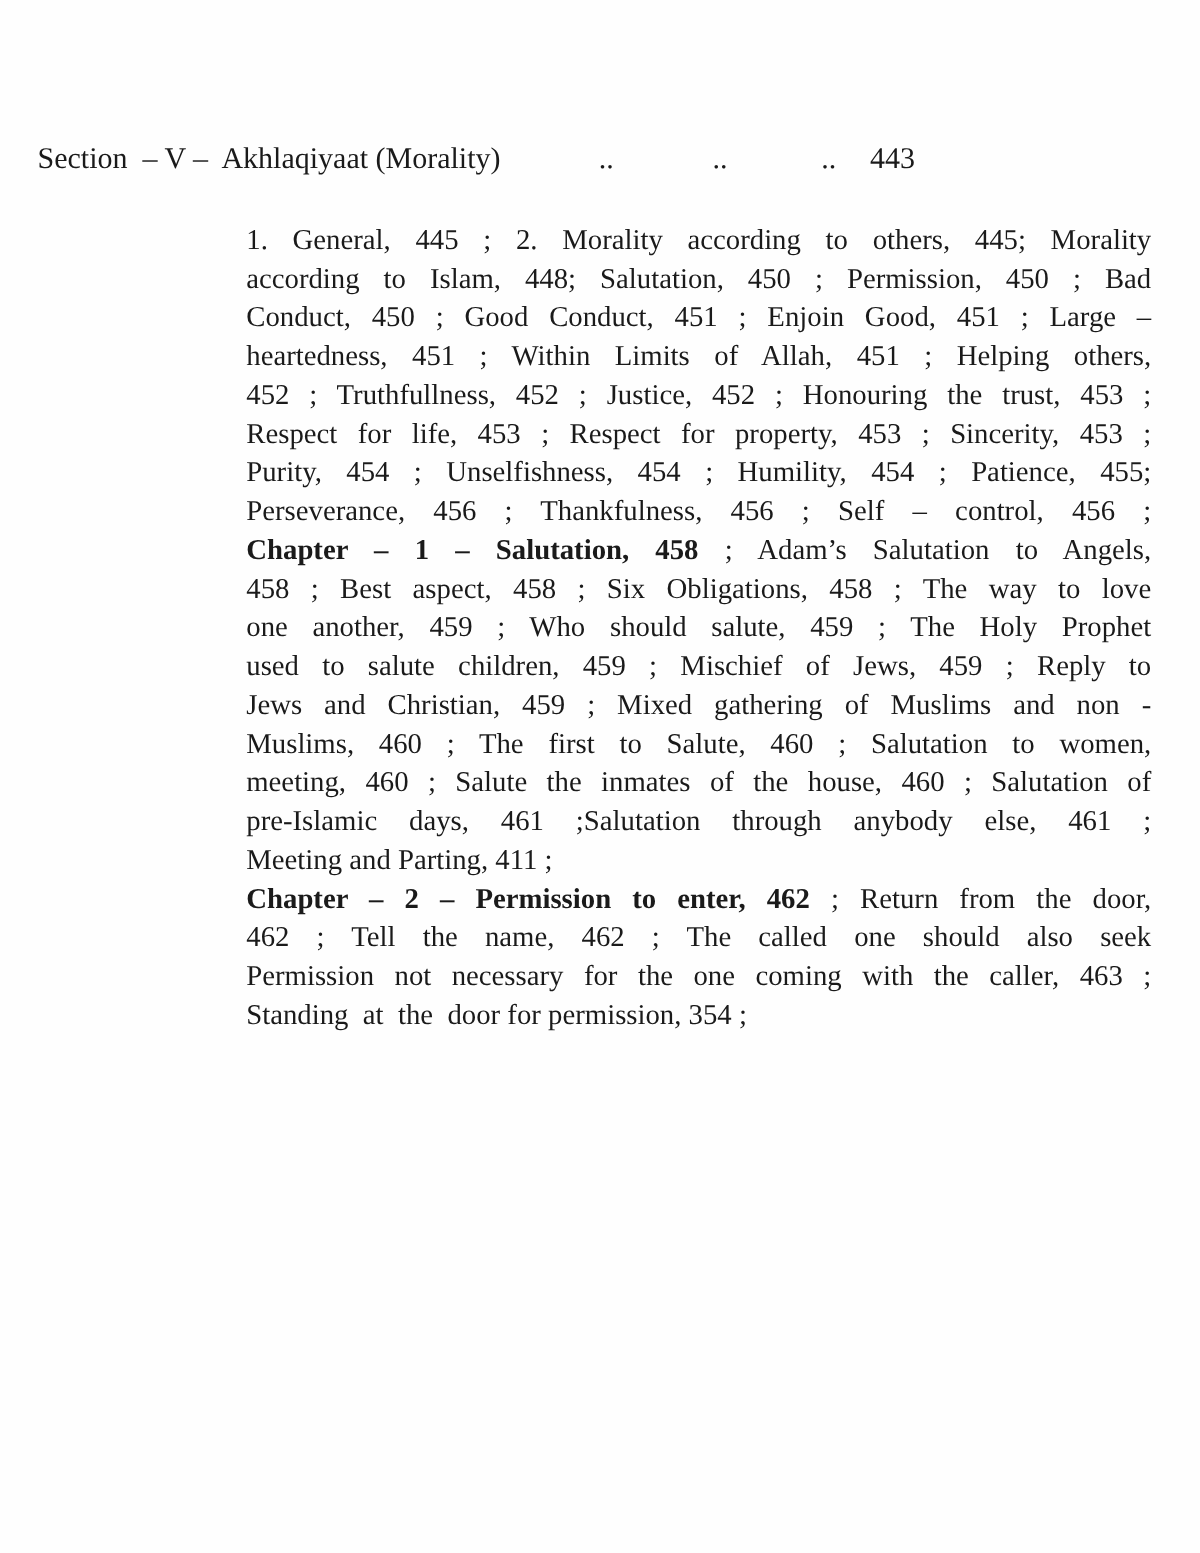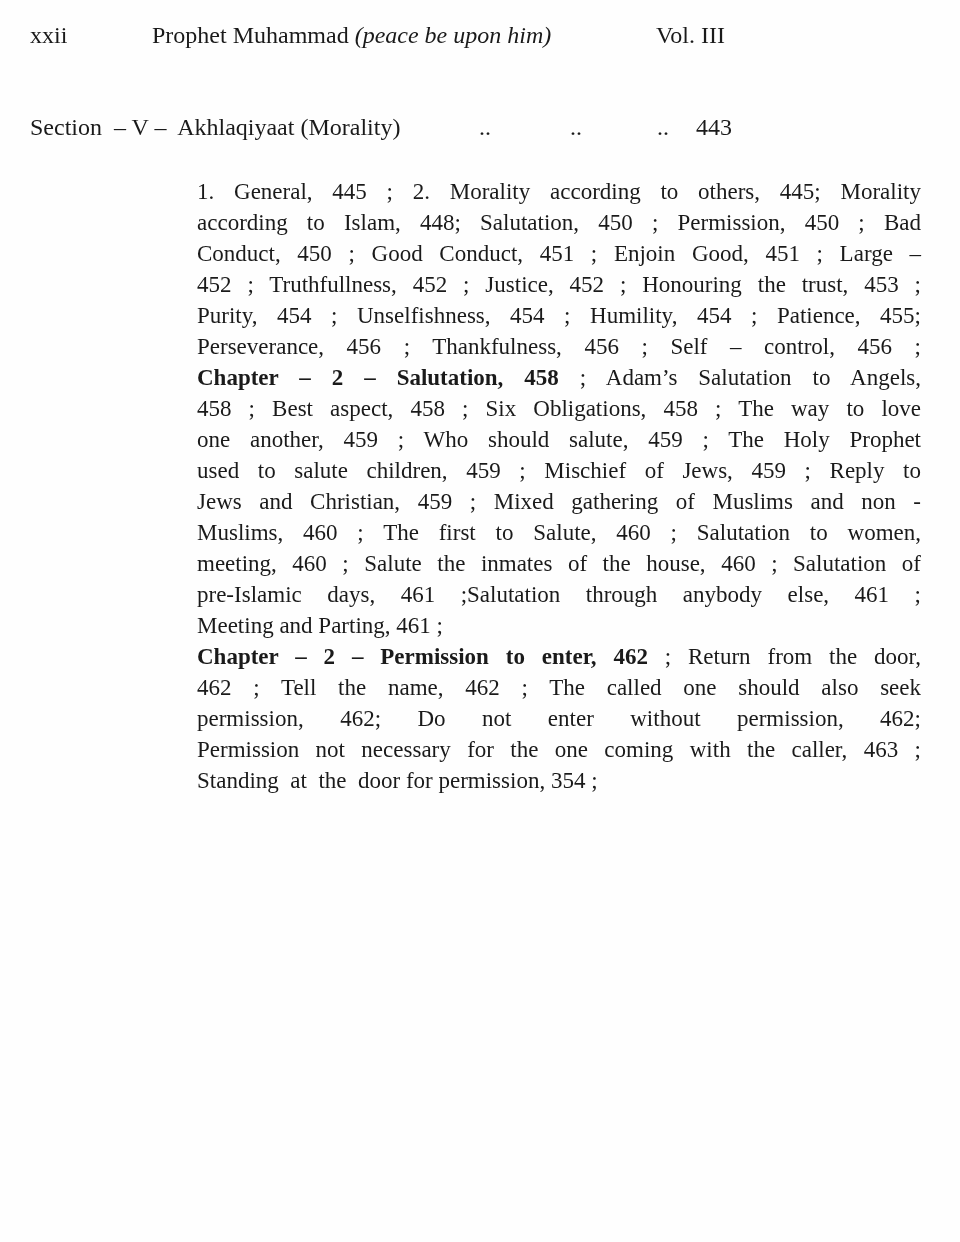--- a/index.html
+++ b/index.html
@@ -47,50 +47,46 @@
     text-align: justify;
     text-align-last: justify;
   }
   .bold { font-weight: bold; }
 </style>
 </head>
 <body>
 
 <div class="page">
 
-  <div class="header">
-    <span class="folio">xxii</span>
-    <span class="book-title"><span>Prophet Muhammad </span><span class="it">(peace be upon him)</span></span>
-    <span class="volume">Vol. III</span>
-  </div>
 
   <div class="section-row">
     <span class="section-label">Section  – V –  Akhlaqiyaat (Morality)</span>
     <span class="dot1">..</span>
     <span class="dot2">..</span>
     <span class="dot3">..</span>
     <span class="section-page">443</span>
   </div>
 
   <div class="toc-body">
       <div class="toc-line just"><span>1. General, 445 ;  2. Morality according to others, 445; Morality</span></div>
       <div class="toc-line just"><span>according to Islam, 448; Salutation, 450 ; Permission, 450 ; Bad</span></div>
       <div class="toc-line just"><span>Conduct, 450 ; Good Conduct, 451 ; Enjoin Good, 451 ; Large –</span></div>
+      <div class="toc-line just"><span>heartedness, 451 ; Within Limits of Allah, 451 ; Helping others,</span></div>
       <div class="toc-line just"><span>452 ; Truthfullness, 452 ; Justice, 452 ; Honouring the trust, 453 ;</span></div>
+      <div class="toc-line just"><span>Respect for life, 453 ; Respect for property, 453 ; Sincerity, 453 ;</span></div>
       <div class="toc-line just"><span>Purity, 454 ; Unselfishness, 454 ; Humility, 454 ; Patience, 455;</span></div>
       <div class="toc-line just"><span>Perseverance, 456 ; Thankfulness, 456 ; Self – control, 456 ;</span></div>
-      <div class="toc-line just"><span class="bold">Chapter – 2 – Salutation, 458</span><span> ; Adam’s Salutation to  Angels,</span></div>
+      <div class="toc-line just"><span class="bold">Chapter – 1 – Salutation, 458</span><span> ; Adam’s Salutation to  Angels,</span></div>
       <div class="toc-line just"><span>458 ; Best aspect, 458 ; Six Obligations, 458 ; The way to love</span></div>
       <div class="toc-line just"><span>one another, 459 ; Who should salute, 459 ; The Holy Prophet</span></div>
       <div class="toc-line just"><span>used to salute children, 459 ; Mischief of Jews, 459 ; Reply to</span></div>
       <div class="toc-line just"><span>Jews and Christian, 459 ; Mixed gathering of Muslims and non -</span></div>
       <div class="toc-line just"><span>Muslims, 460 ; The first to Salute, 460 ; Salutation to women,</span></div>
       <div class="toc-line just"><span>meeting, 460 ; Salute the inmates of the house, 460 ; Salutation of</span></div>
       <div class="toc-line just"><span>pre-Islamic days, 461 ;Salutation through anybody else, 461 ;</span></div>
-      <div class="toc-line"><span>Meeting and Parting, 461 ;</span></div>
+      <div class="toc-line"><span>Meeting and Parting, 411 ;</span></div>
       <div class="toc-line just"><span class="bold">Chapter – 2 – Permission to enter, 462</span><span> ; Return from the door,</span></div>
       <div class="toc-line just"><span>462 ; Tell the name, 462 ; The called  one should also seek</span></div>
-      <div class="toc-line just"><span>permission, 462; Do not enter without permission, 462;</span></div>
       <div class="toc-line just"><span>Permission not necessary for the one coming with the caller, 463 ;</span></div>
       <div class="toc-line"><span>Standing  at  the  door for permission, 354 ;</span></div>
     </div>
 
 </div>
 
 </body></html>

